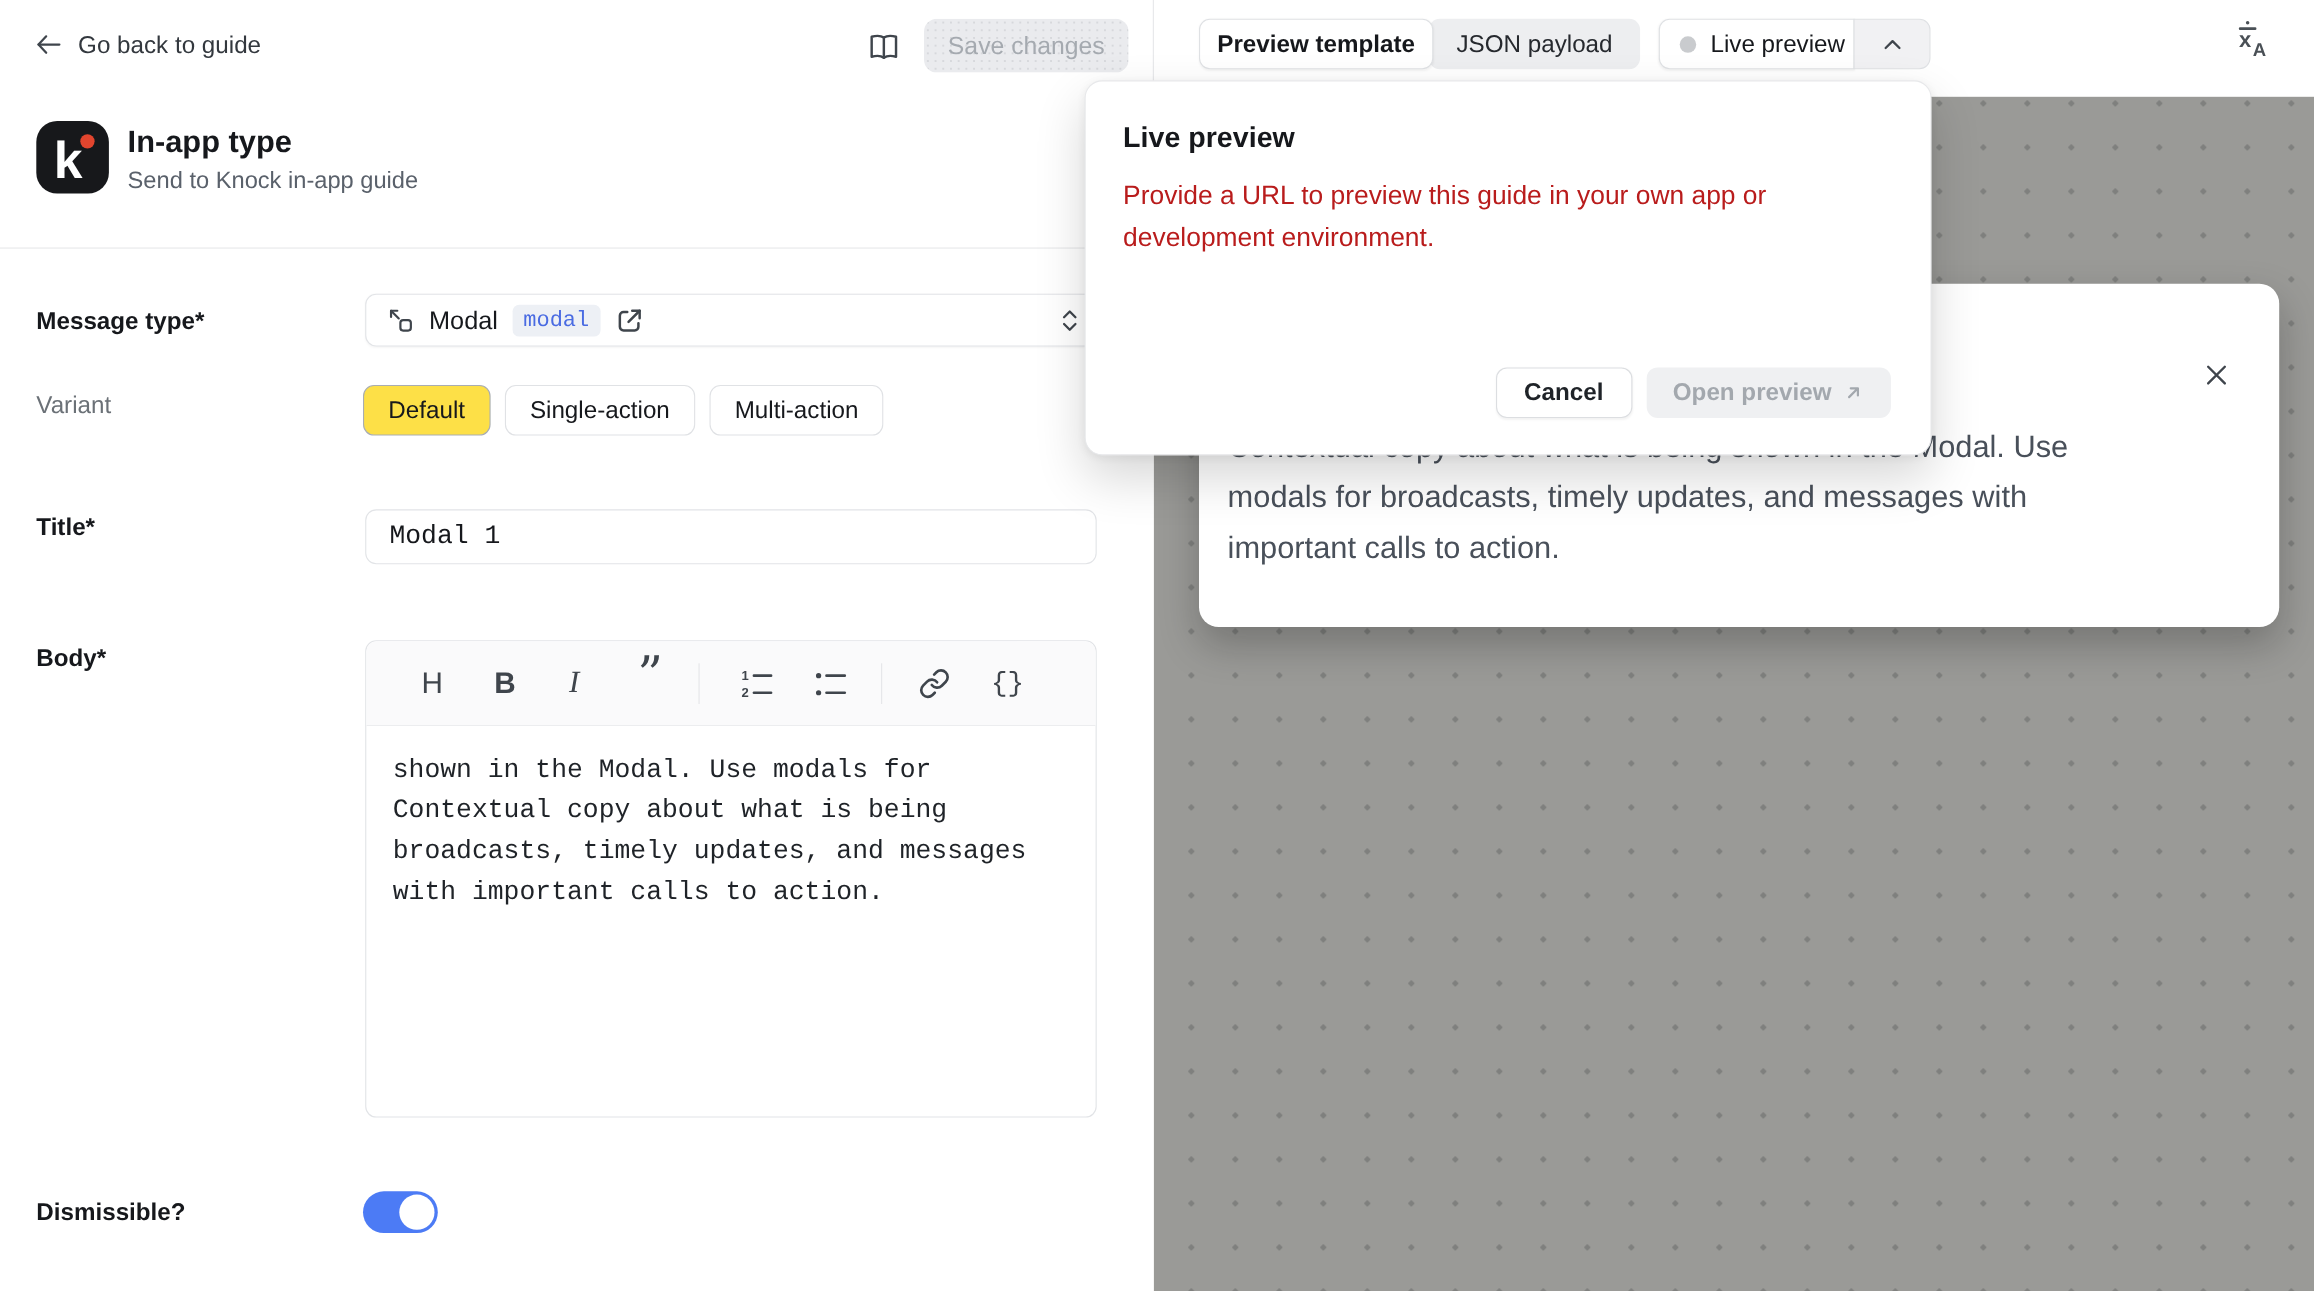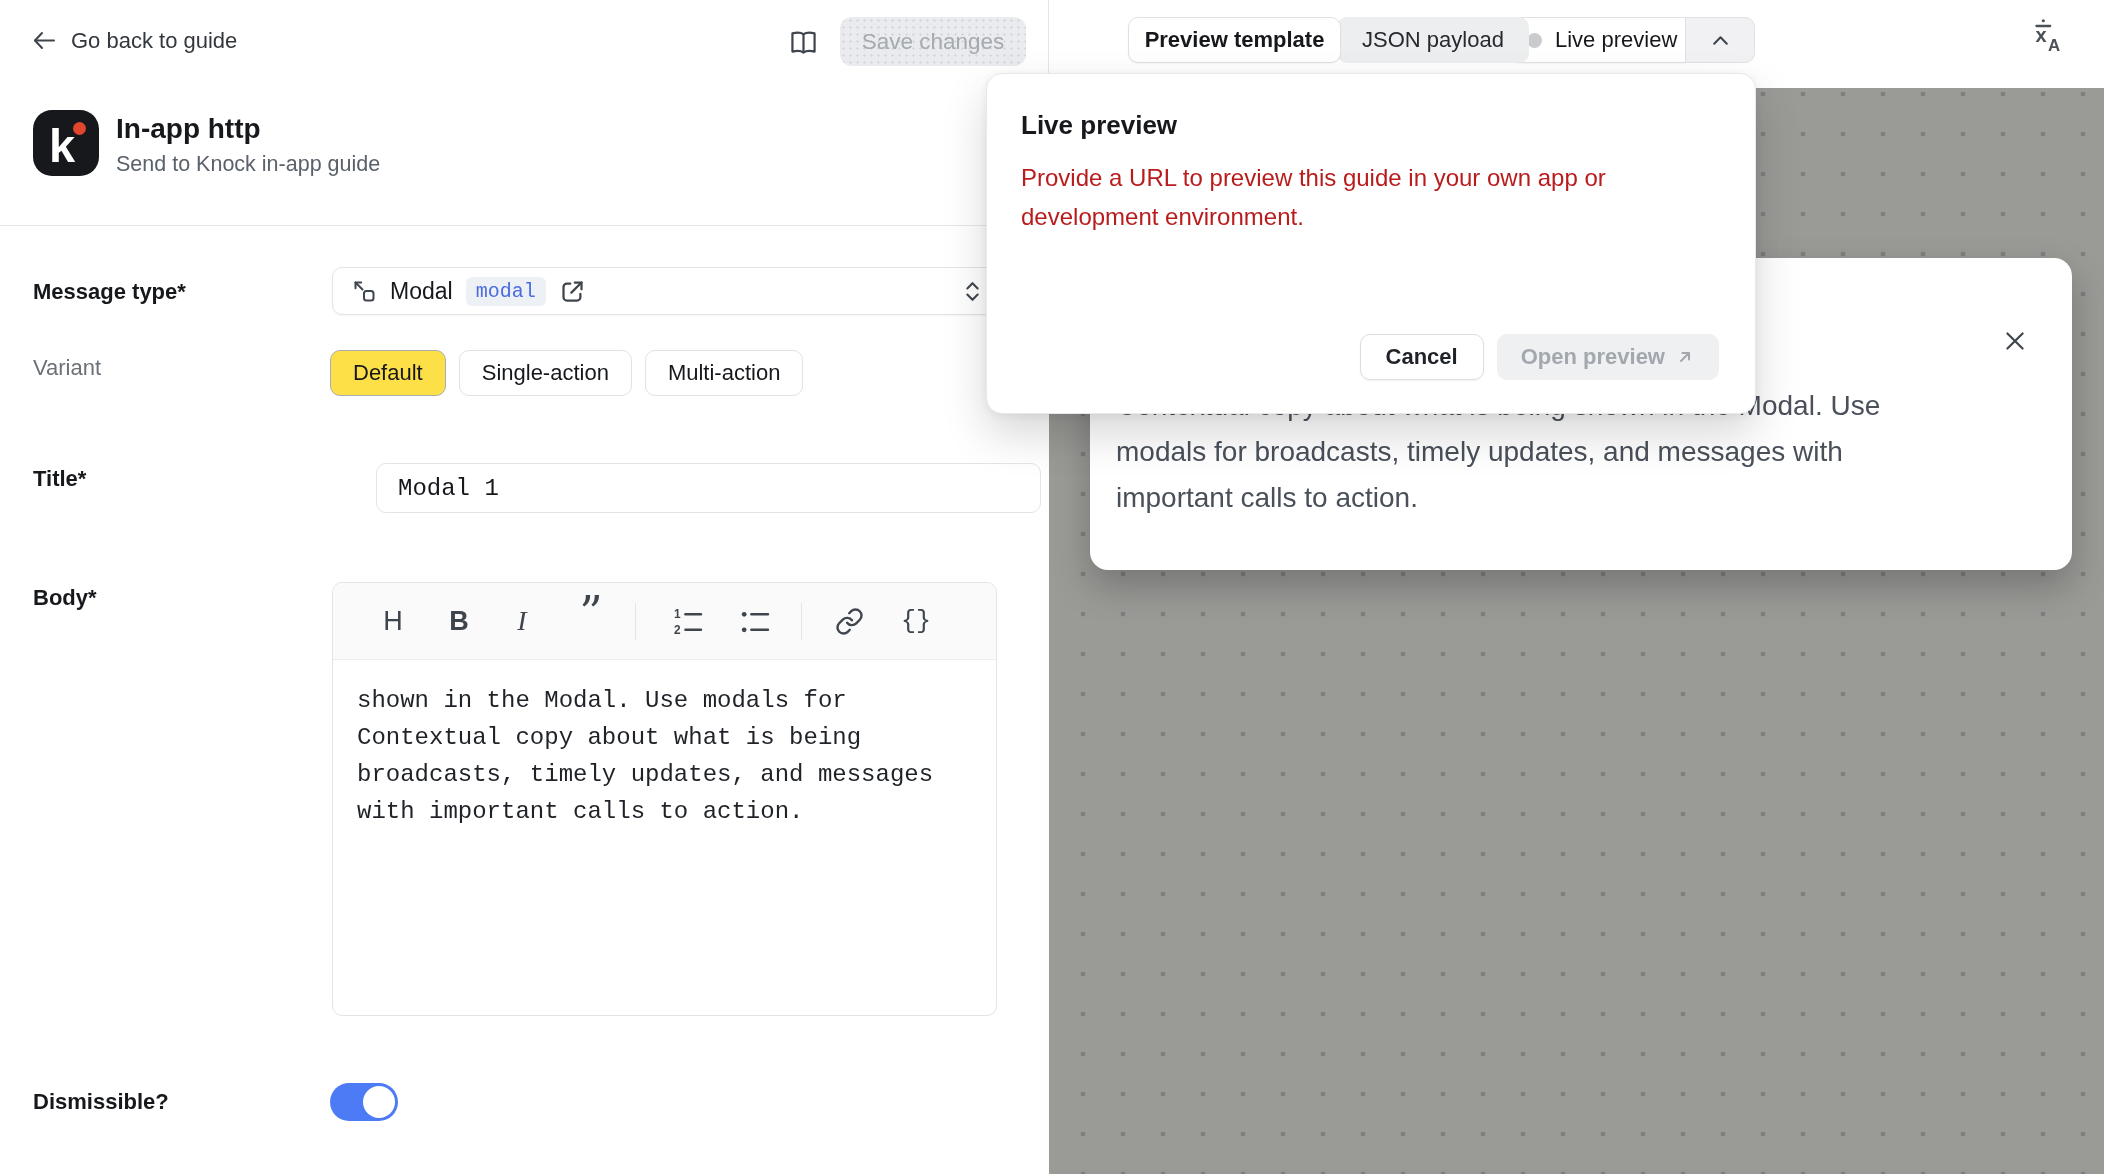--- a/index.html
+++ b/index.html
@@ -16,21 +16,21 @@
   .docs-icon { position:absolute; left:788px; top:29px; cursor:pointer; }
   .save-btn { position:absolute; left:840px; top:17px; width:186px; height:49px; border-radius:12px;
               background:#EAEBEE; color:#A5AAB0; font-size:22.5px; font-weight:500;
               display:flex; align-items:center; justify-content:center; border:none; }
   .panel-divider { position:absolute; left:1048px; top:0; width:1px; height:88px; background:#E6E7E9; }
 
   .dotted-bg { background-image:radial-gradient(rgba(96,100,108,0.14) 1.1px, transparent 1.2px);
                background-size:7px 7px; }
 
   .tab { position:absolute; top:17px; height:46px; border-radius:10px; display:flex; align-items:center;
-         justify-content:center; font-size:22px; cursor:pointer;margin-left:38px; }
+         justify-content:center; font-size:22px; cursor:pointer; }
   .tab-preview { left:1090px; width:213px; background:#fff; border:1px solid #DFE1E4;
                  box-shadow:0 1px 2px rgba(0,0,0,.05); font-weight:600; color:#16181C; z-index:2; }
   .tab-json { left:1299px; width:192px; background:#EDEEF0; color:#26292E; font-weight:500; z-index:1; }
 
   .live-btn { position:absolute; left:1508px; top:17px; height:46px; width:178px; background:#fff;
               border:1px solid #DFE1E4; border-radius:10px 0 0 10px; display:flex; align-items:center;
               gap:13px; padding-left:18px; font-size:22px; font-weight:500; color:#16181C; cursor:pointer;
               box-shadow:0 1px 2px rgba(0,0,0,.05); }
   .live-dot { width:15px; height:15px; border-radius:50%; background:#C9CBCE; }
   .live-chevron-btn { position:absolute; left:1685px; top:17px; height:46px; width:70px; background:#F1F1F3;
@@ -60,21 +60,21 @@
   .select-updown { margin-left:auto; }
 
   .variant-row { position:absolute; left:330px; top:350px; display:flex; gap:13px; }
   .variant-btn { height:46px; border-radius:10px; background:#fff; border:1px solid #E0E2E5;
                  font-size:22px; font-weight:500; color:#16181C; padding:0 22px;
                  display:flex; align-items:center; cursor:pointer; }
   .variant-btn.selected { background:#fde047; border:1px solid #A9ADB2; }
 
   .title-input { position:absolute; left:332px; top:463px; width:665px; height:50px; border:1px solid #E2E4E7;
                  border-radius:10px; font-family:"Liberation Mono","DejaVu Sans Mono",monospace;
-                 font-size:24px; color:#16181C; padding:0 0 0 21px; background:#fff; outline:none;margin-left:44px; }
+                 font-size:24px; color:#16181C; padding:0 0 0 21px; background:#fff; outline:none; }
 
   .editor { position:absolute; left:332px; top:582px; width:665px; height:434px; background:#fff;
             border:1px solid #E2E4E7; border-radius:10px; }
   .editor-toolbar { position:relative; height:77px; background:#FAFAFB; border-bottom:1px solid #ECEDEF;
                     border-radius:10px 10px 0 0; }
   .tb-item { position:absolute; top:18px; width:40px; height:40px; margin-left:-20px; display:flex;
              align-items:center; justify-content:center; color:#3F454C; cursor:pointer; }
   .tb-sep { position:absolute; top:20px; width:1px; height:37px; background:#E4E5E8; }
   .tb-heading { font-size:27px; font-weight:500; }
   .tb-bold { font-size:27px; font-weight:700; }
@@ -166,21 +166,21 @@
       <circle cx="14.5" cy="4.5" r="1.5" fill="#4A5056"></circle>
       <text x="7" y="25" font-size="19" font-weight="600" fill="#4A5056" font-family="Liberation Sans, sans-serif">x</text>
       <text x="19" y="33" font-size="16" font-weight="600" fill="#4A5056" font-family="Liberation Sans, sans-serif">A</text>
     </svg>
   </span>
 
   <div class="logo">
     <span class="logo-k">k</span>
     <span class="logo-dot"></span>
   </div>
-  <div class="page-title">In-app http</div>
+  <div class="page-title">In-app type</div>
   <div class="page-subtitle">Send to Knock in-app guide</div>
   <div class="header-divider"></div>
 
   <div class="form-label" style="top:279px;">Message type*</div>
 
   <div class="type-select">
     <span>
       <svg width="26" height="26" viewBox="0 0 26 26">
         <rect class="stroke-ic" x="13" y="13" width="9.5" height="9.5" rx="2.5"></rect>
         <path class="stroke-ic" d="M11.5 11.5 4.5 4.5"></path>

